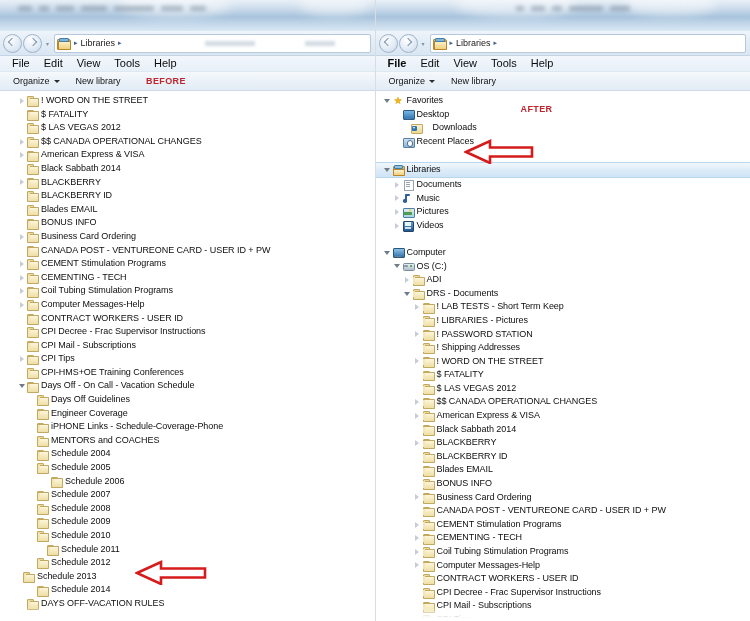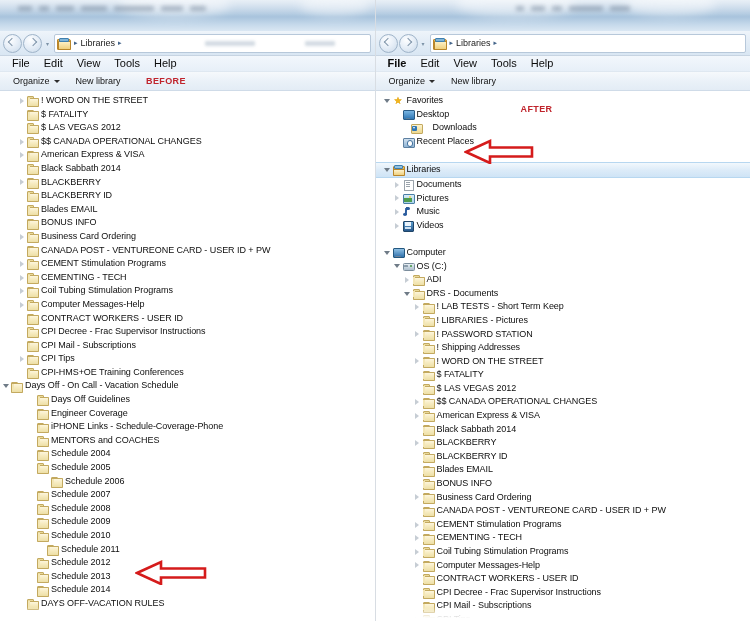--- a/index.html
+++ b/index.html
@@ -434,21 +434,21 @@
         </div>
         <div class="row" style="padding-left: 16px;">
           <span class="exp"></span>
           <span class="fold">
             <span class="tab"></span>
             <span class="body"></span>
             <span class="spine"></span>
           </span>
           <span class="lbl">CPI-HMS+OE Training Conferences</span>
         </div>
-        <div class="row" style="">
+        <div class="row" style="padding-left: 16px;">
           <span class="exp">
             <span class="tri open"></span>
           </span>
           <span class="fold">
             <span class="tab"></span>
             <span class="body"></span>
             <span class="spine"></span>
           </span>
           <span class="lbl">Days Off - On Call - Vacation Schedule</span>
         </div>
@@ -562,21 +562,21 @@
         </div>
         <div class="row" style="padding-left: 26px;">
           <span class="exp"></span>
           <span class="fold">
             <span class="tab"></span>
             <span class="body"></span>
             <span class="spine"></span>
           </span>
           <span class="lbl">Schedule 2012</span>
         </div>
-        <div class="row" style="padding-left: 26px;">
+        <div class="row" style="padding-left: 12px;">
           <span class="exp"></span>
           <span class="fold">
             <span class="tab"></span>
             <span class="body"></span>
             <span class="spine"></span>
           </span>
           <span class="lbl">Schedule 2013</span>
         </div>
         <div class="row" style="padding-left: 26px;">
           <span class="exp"></span>
@@ -715,37 +715,37 @@
           <span class="ic ic-doc">
             <span class="pg"></span>
             <span class="ln"></span>
           </span>
           <span class="lbl">Documents</span>
         </div>
         <div class="row" style="padding-left: 16px;">
           <span class="exp">
             <span class="tri"></span>
           </span>
+          <span class="ic ic-music">
+            <span class="nt"></span>
+            <span class="fl"></span>
+            <span class="nb"></span>
+          </span>
+          <span class="lbl">Music</span>
+        </div>
+        <div class="row" style="padding-left: 16px;">
+          <span class="exp">
+            <span class="tri"></span>
+          </span>
           <span class="ic ic-pic">
             <span class="fr"></span>
             <span class="hill"></span>
             <span class="sun"></span>
           </span>
           <span class="lbl">Pictures</span>
-        </div>
-        <div class="row" style="padding-left: 16px;">
-          <span class="exp">
-            <span class="tri"></span>
-          </span>
-          <span class="ic ic-music">
-            <span class="nt"></span>
-            <span class="fl"></span>
-            <span class="nb"></span>
-          </span>
-          <span class="lbl">Music</span>
         </div>
         <div class="row" style="padding-left: 16px;">
           <span class="exp">
             <span class="tri"></span>
           </span>
           <span class="ic ic-vid">
             <span class="bd"></span>
             <span class="st"></span>
             <span class="b2"></span>
           </span>

